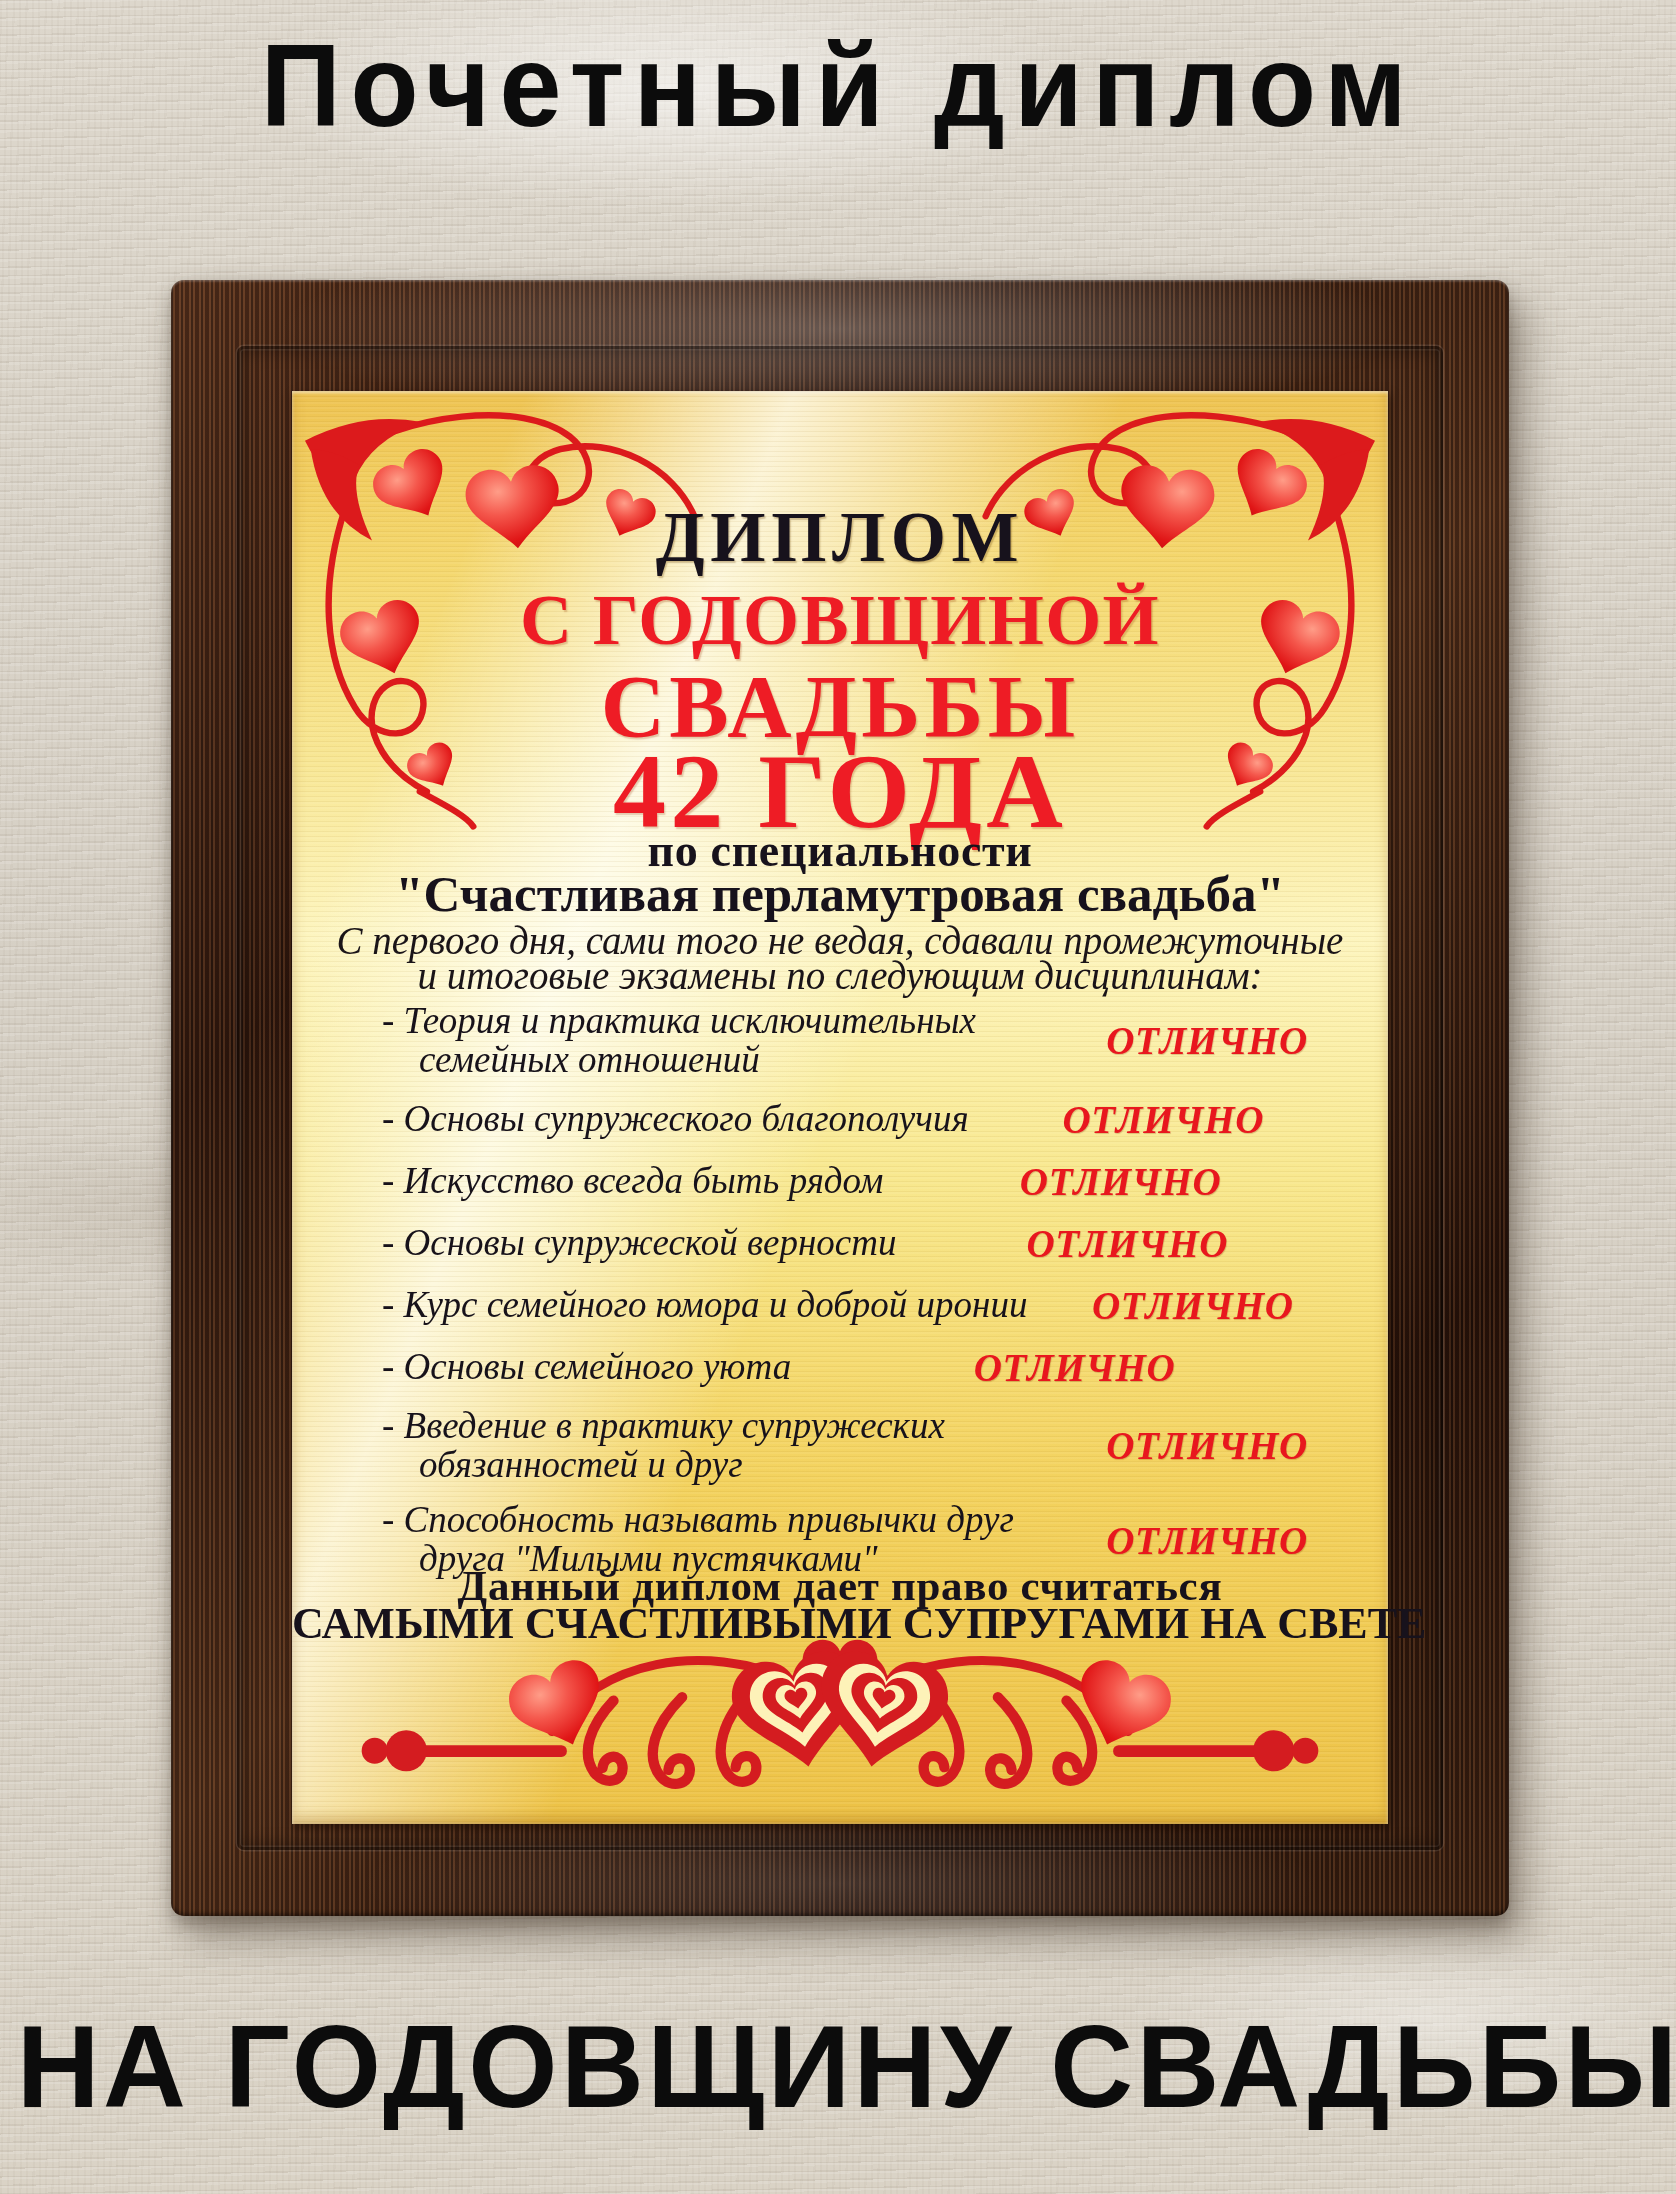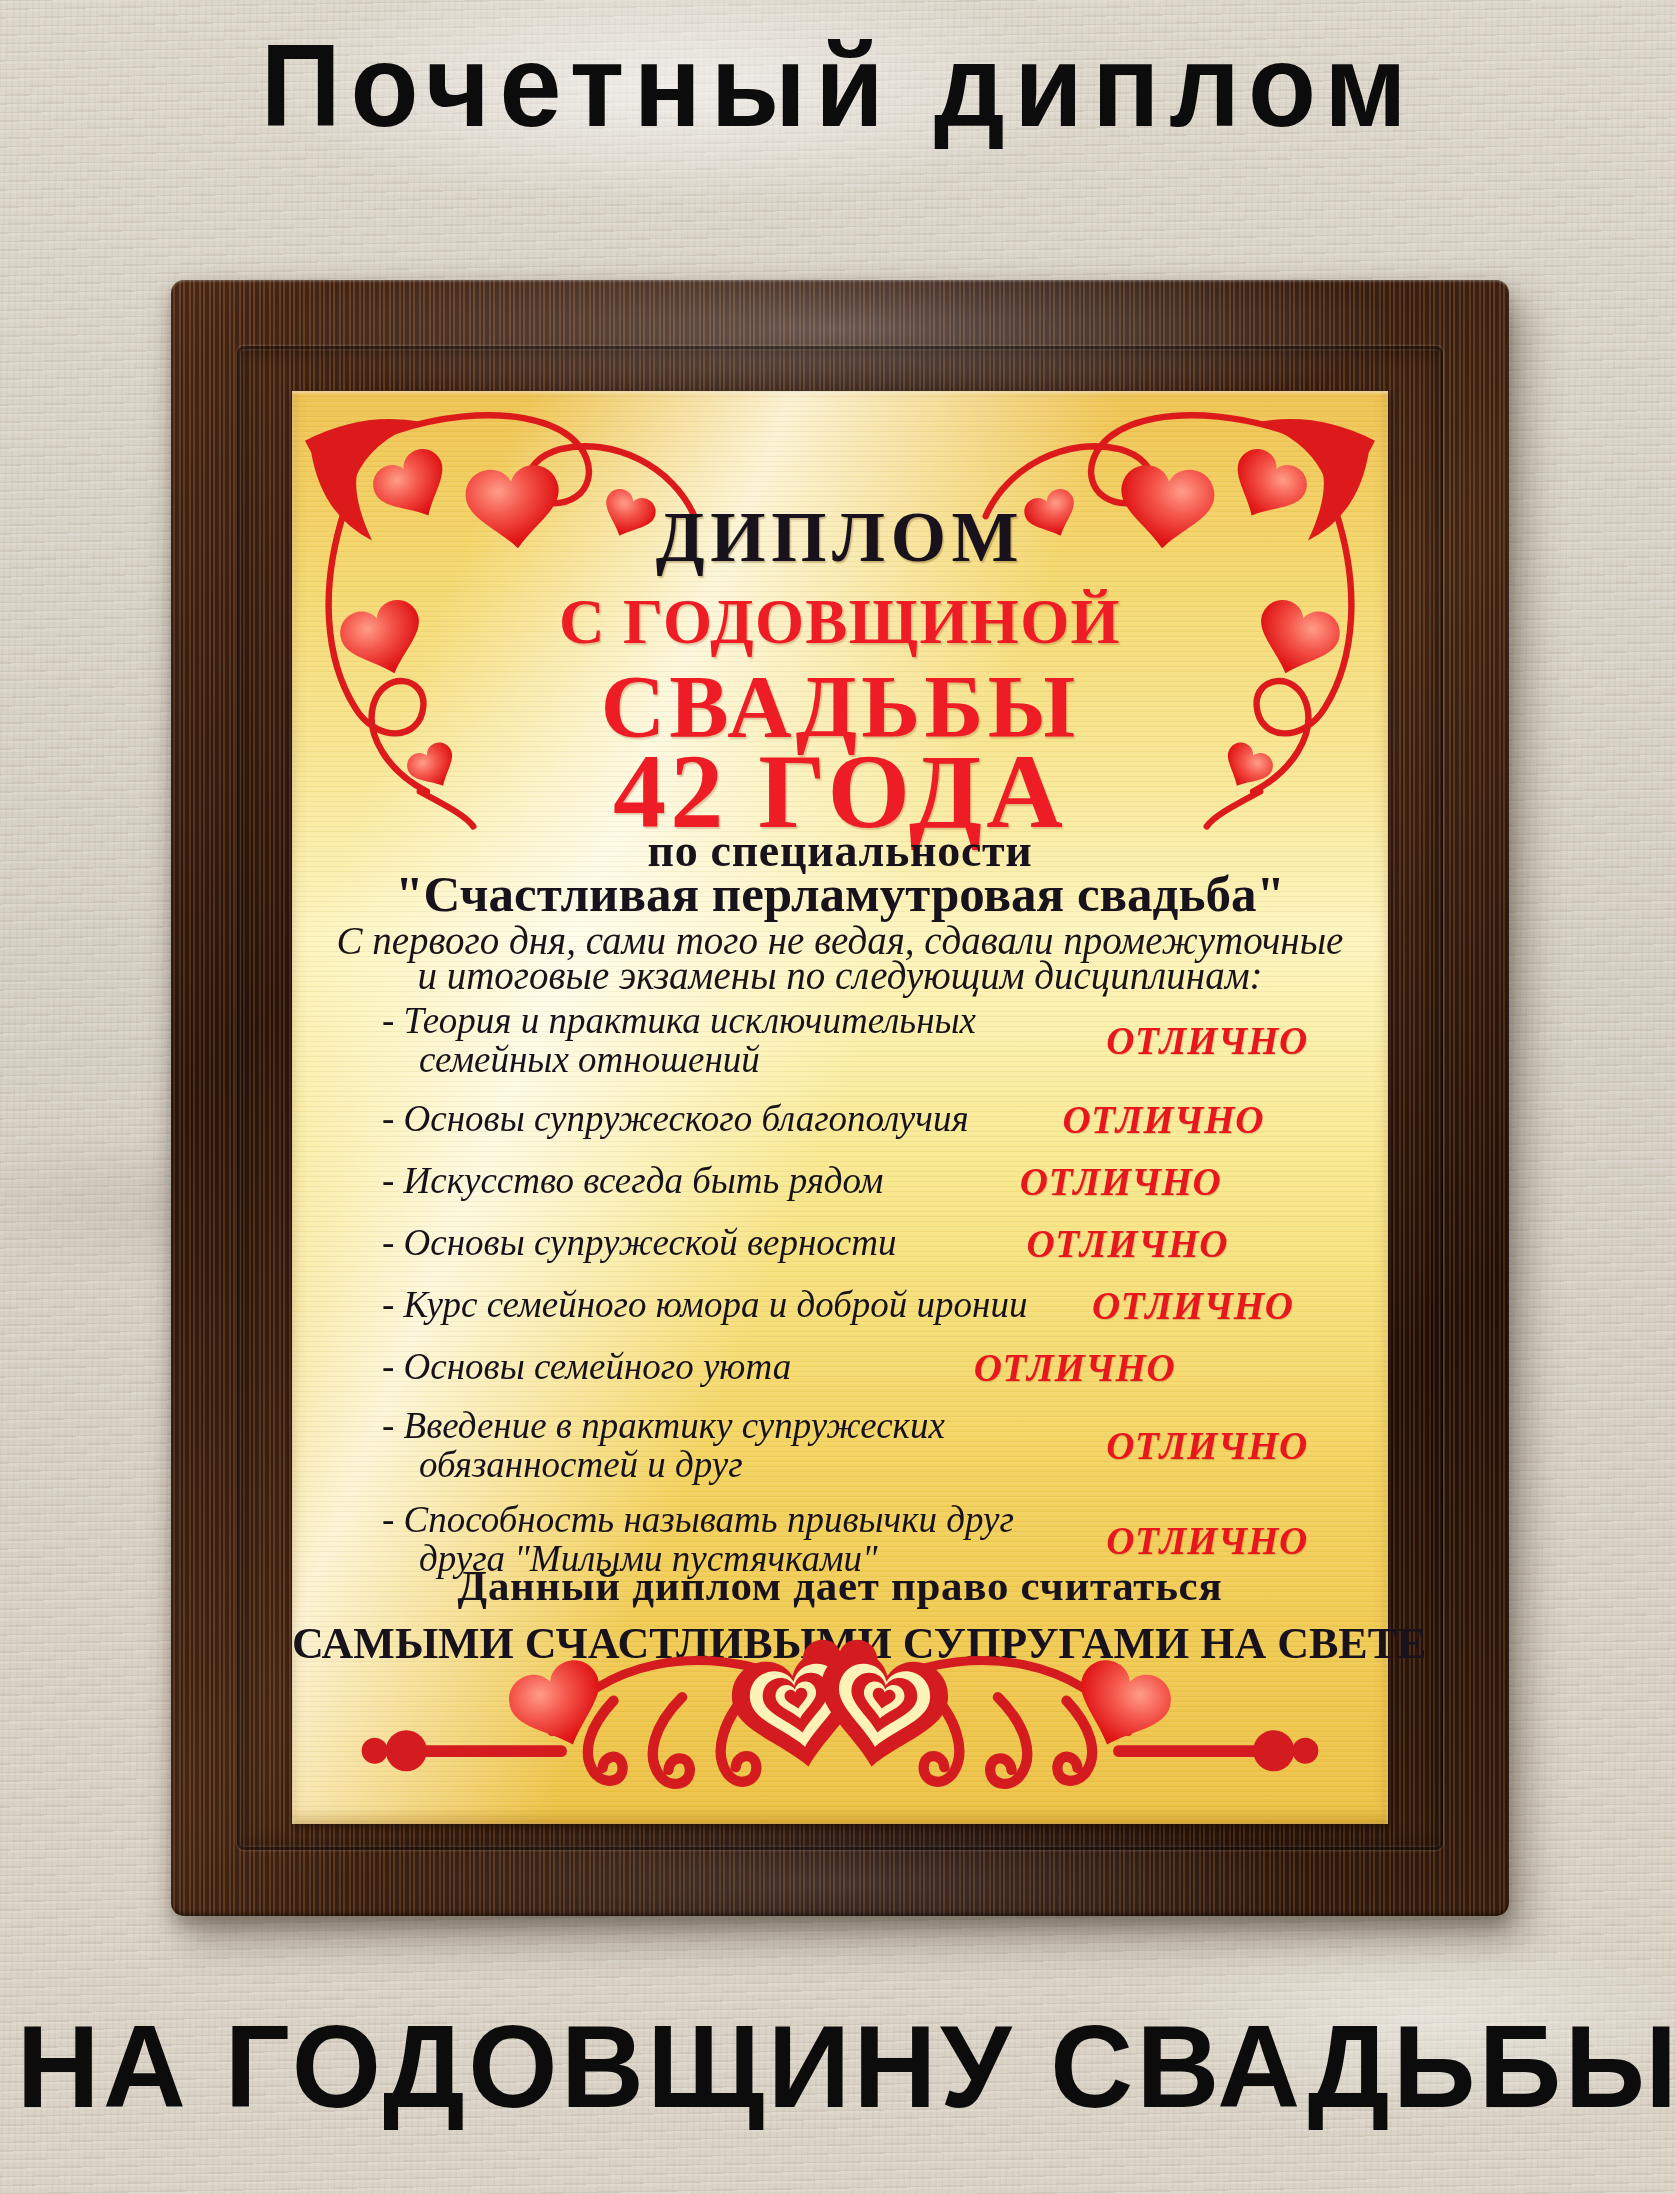--- a/index.html
+++ b/index.html
@@ -37,37 +37,37 @@
       repeating-linear-gradient(180deg, rgba(146,98,12,.075) 0 1.4px, rgba(255,255,255,.06) 1.4px 2.9px, transparent 2.9px 5px),
       linear-gradient(112deg, rgba(255,255,250,0) 14%, rgba(255,255,248,.78) 30%, rgba(255,255,248,0) 50%),
       linear-gradient(180deg,#eec351 0%,#f4d76d 12%,#f8e795 26%,#fdf5bf 38%,#f8e88e 55%,#f3d25e 76%,#edc246 100%);
     box-shadow:2.1px 4.3px 8.6px rgba(25,10,2,.6), inset 0 1.4px 3.6px rgba(255,255,255,.65),
       inset 0 -5.7px 13px rgba(150,92,10,.35), inset 0 0 1.4px rgba(90,55,5,.6);}
   
   .pl{position:absolute;left:0;width:100%;text-align:center;line-height:1;white-space:nowrap;}
   .black{color:#17121c;}
   .red{color:#ee1c25;}
   .dip   {top:111px;font-size:71px;font-weight:700;letter-spacing:5.7px;text-shadow:1.4px 2.1px 1.4px rgba(110,70,10,.30);}
-  .anniv {top:200px;font-size:63px;font-weight:700;letter-spacing:1.4px;text-shadow:1.4px 2.1px 1.4px rgba(150,60,10,.25);}
+  .anniv {top:193px;font-size:72px;font-weight:700;letter-spacing:1.4px;text-shadow:1.4px 2.1px 1.4px rgba(150,60,10,.25);}
   .wed   {top:271px;font-size:89px;font-weight:700;letter-spacing:4.3px;text-shadow:1.4px 2.1px 1.4px rgba(150,60,10,.25);}
   .years {top:348px;font-size:106px;font-weight:700;letter-spacing:4.3px;text-shadow:1.4px 2.1px 1.4px rgba(150,60,10,.25);}
   .spec-label{top:437px;font-size:46px;font-weight:700;letter-spacing:0.7px;}
   .spec-name {top:478px;font-size:51px;font-weight:700;letter-spacing:0px;}
   .intro{font-style:italic;font-weight:400;color:#1a1418;font-size:39px;}
   .intro.i1{top:530px;}
   .intro.i2{top:565px;}
   
   .disc-list{position:absolute;left:90px;right:30px;top:611px;}
   .disc-row{display:flex;align-items:center;margin-bottom:17px;}
   .disc-title{flex:0 0 auto;max-width:637px;font-style:italic;font-size:37px;line-height:1.05;
     color:#17121a;padding-left:37px;text-indent:-37px;text-align:left;}
   .disc-grade{flex:1 1 auto;font-style:italic;font-weight:700;font-size:39px;color:#e8171e;
     text-align:center;letter-spacing:0.7px;text-shadow:0.7px 1.4px 0.7px rgba(140,60,10,.25);}
   .foot1{top:1173px;font-size:43px;font-weight:700;letter-spacing:0.7px;}
-  .foot2{top:1211px;font-size:44px;font-weight:700;letter-spacing:0px;margin-top:20px;}
+  .foot2{top:1211px;font-size:44px;font-weight:700;letter-spacing:0px;}
   
   .corner-orn{position:absolute;top:4.3px;width:418px;height:435px;}
   .corner-orn.left{left:2.9px;}
   .corner-orn.right{right:2.9px;transform:scaleX(-1);}
   .bottom-orn{position:absolute;left:0;top:1241px;width:100%;height:175px;}
   svg{display:block;width:100%;height:100%;}
 </style>
 </head>
 <body>
 

